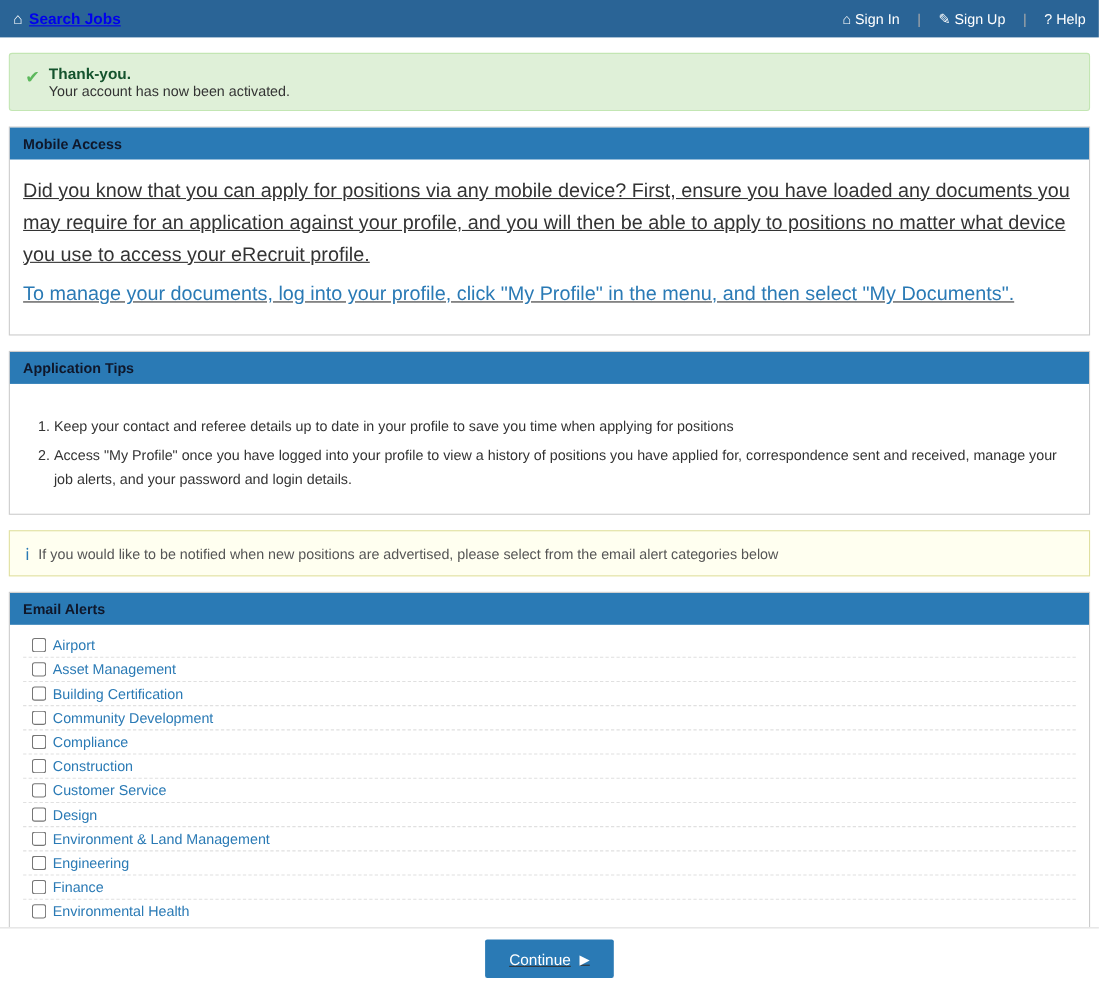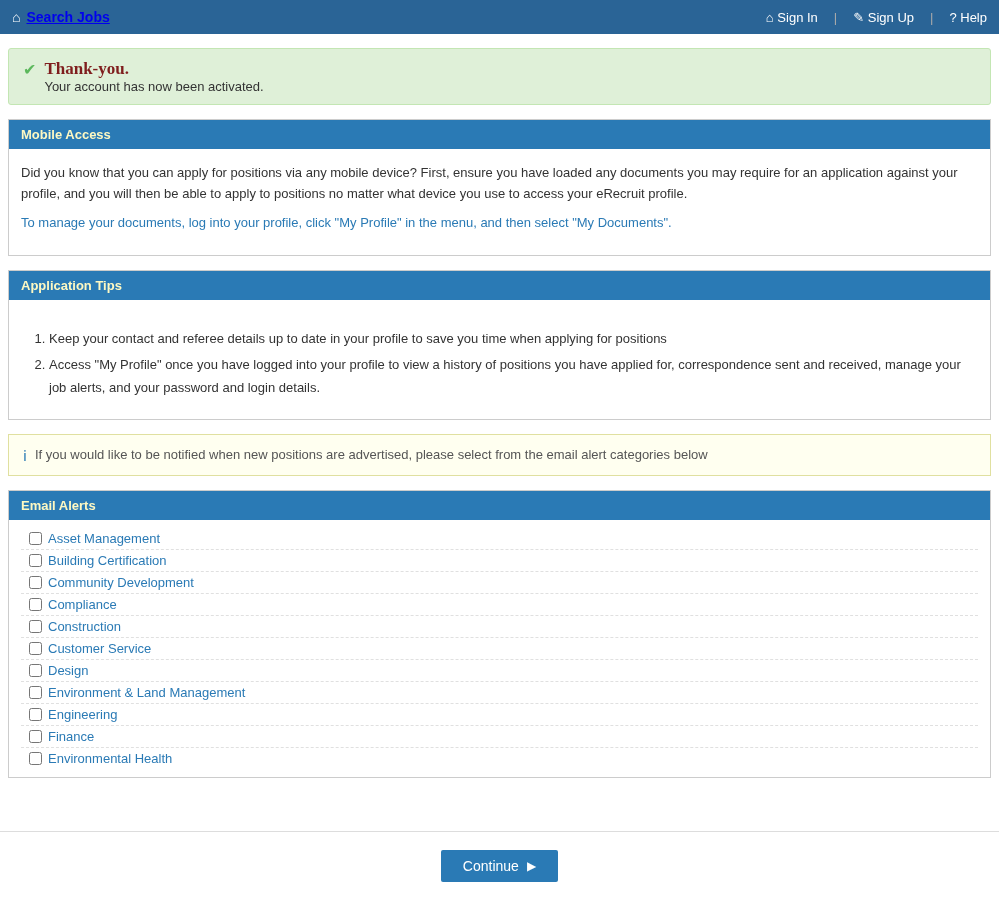--- a/index.html
+++ b/index.html
@@ -33,43 +33,44 @@
       border: 1px solid #c3e6b3;
       border-radius: 3px;
       padding: 10px 14px;
       margin-bottom: 14px;
       display: flex;
       align-items: flex-start;
       gap: 8px;
     }
     .success-icon { color: #5cb85c; font-size: 16px; margin-top: 1px; }
     .success-text-block {}
-    .success-title { font-weight: bold; font-size: 17px; color: #7f1d1d; font-family: Liberation Serif, serif; }
+    .success-title { font-weight: bold; font-size: 14px; color: #14532d; }
     .success-subtitle { font-size: 13px; color: #333; }
 
     
     .section-header {
       background: #2a7ab5;
-      color: #fef9c3;
+      color: #0f172a;
       padding: 7px 12px;
       font-size: 13px;
       font-weight: bold;
       border-radius: 0;
     }
 
     
     .info-panel {
       border: 1px solid #ccc;
       margin-bottom: 14px;
     }
     .info-body {
       padding: 14px 12px;
-      font-size: 13px;
+      font-size: 18px;
       line-height: 1.6;
       color: #333;
+      text-decoration: underline;
     }
     .info-body p { margin-bottom: 8px; }
     .info-link { color: #2a7ab5; text-decoration: none; }
 
     
     .tips-panel {
       border: 1px solid #ccc;
       margin-bottom: 14px;
     }
     .tips-body {
@@ -127,23 +128,23 @@
     
     .footer-bar {
       position: fixed;
       bottom: 0;
       left: 0;
       right: 0;
       background: #fff;
       border-top: 1px solid #ddd;
       display: flex;
       justify-content: center;
-      align-items: center;
       padding: 10px;
-      height: 68px;
+      height: 56px;
+      text-decoration: underline;
     }
     .continue-btn {
       background: #2a7ab5;
       color: #fff;
       border: none;
       padding: 8px 22px;
       font-size: 14px;
       cursor: pointer;
       display: flex;
       align-items: center;
@@ -212,20 +213,24 @@
     <span>If you would like to be notified when new positions are advertised, please select from the email alert categories below</span>
   </div>
 
   <div class="email-alerts-panel">
     <div class="section-header">Email Alerts</div>
     <div class="email-alerts-body">
       <ul class="checkbox-list">
 
           <li>
             <input type="checkbox" style="">
+            <span>Airport</span>
+          </li>
+          <li>
+            <input type="checkbox" style="">
             <span>Asset Management</span>
           </li>
           <li>
             <input type="checkbox" style="">
             <span>Building Certification</span>
           </li>
           <li>
             <input type="checkbox" style="">
             <span>Community Development</span>
           </li>

